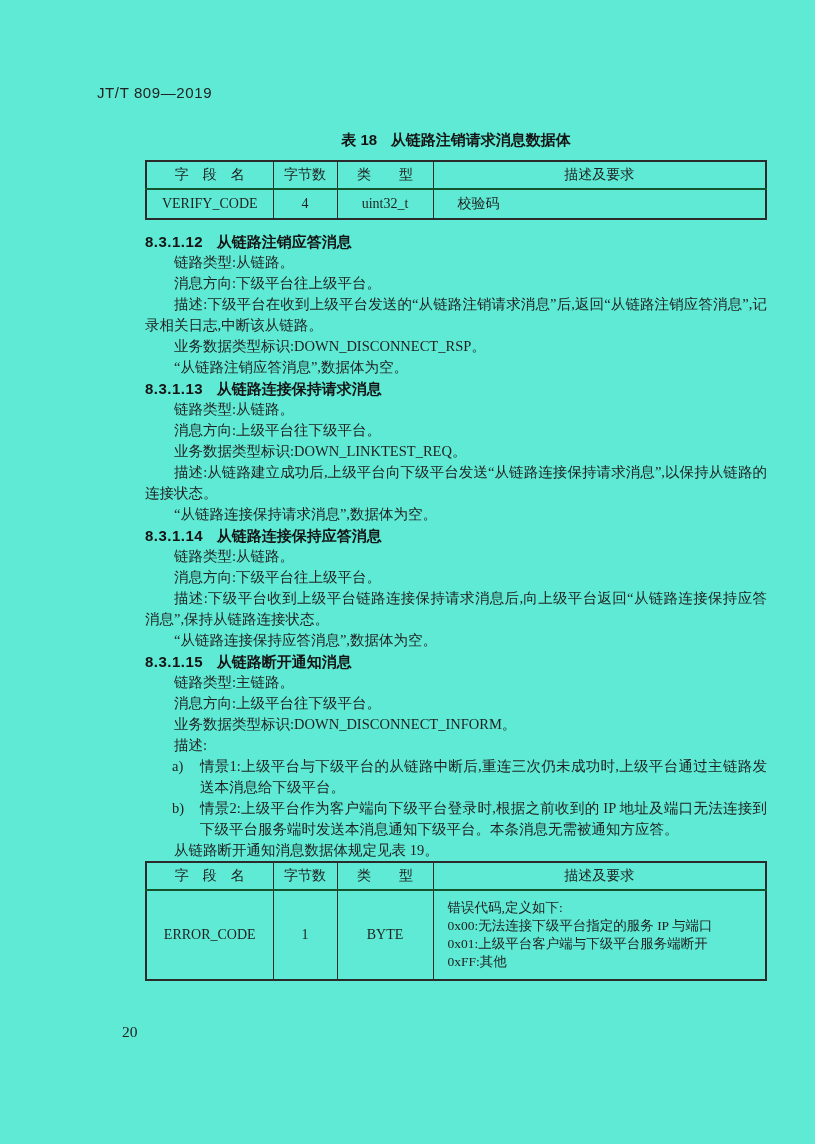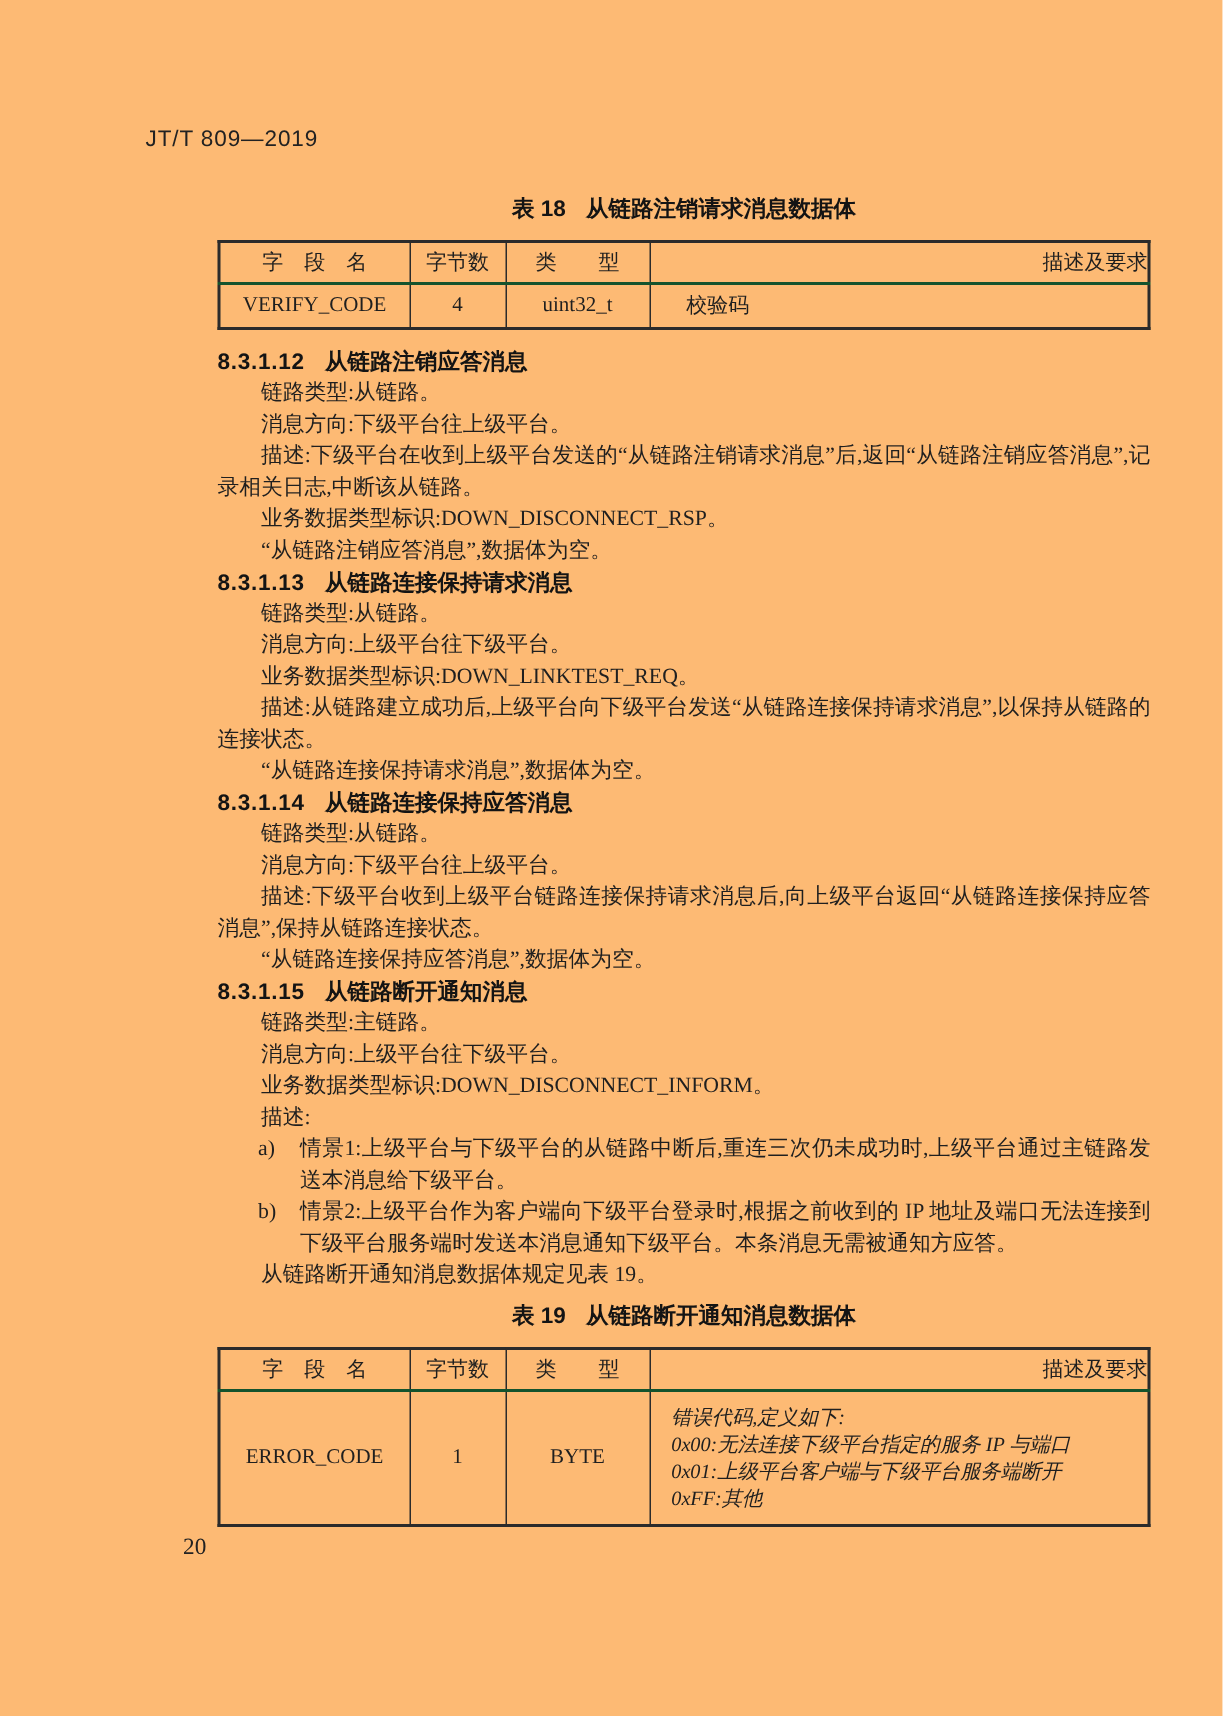--- a/index.html
+++ b/index.html
@@ -1,17 +1,17 @@
 <!DOCTYPE html>
 <html><head>
 <meta charset="utf-8">
 <style>
   html,body{margin:0;padding:0;background:#fff;}
   .page{
-    position:relative;width:815px;height:1144px;background:#fdba74;
+    position:relative;width:815px;height:1144px;background:#5eead4;
     color:#1f1f1f;font-family:"Liberation Serif","DejaVu Serif",serif;
     overflow:hidden;box-sizing:border-box;
   }
   .doc-header{
     position:absolute;left:97px;top:84px;
     font-family:"Liberation Sans","DejaVu Sans",sans-serif;
     font-size:15px;letter-spacing:.6px;color:#222;
   }
   .content{position:absolute;left:97px;top:130px;width:622px;margin-left:48px;}
   .caption{
@@ -23,26 +23,26 @@
   table.std{
     width:100%;border-collapse:collapse;table-layout:fixed;
     border:2px solid #2b2b2b;
   }
   table.std th,table.std td{
     border:1px solid #2b2b2b;font-size:14px;color:#1f1f1f;
     font-weight:normal;padding:0;
   }
   table.std thead th{border-bottom:2px solid #14532d;height:26px;text-align:center;}
   table.std tbody td{height:28px;text-align:center;}
-  table.std td.desc,table.std th.desc{text-align:right;}
+  table.std td.desc,table.std th.desc{text-align:center;}
   table.std tbody td.desc{text-align:left;padding-left:24px;}
   table.std tbody td.desc-multi{
     text-align:left;padding:7px 10px 7px 14px;vertical-align:middle;
   }
-  .desc-line{font-size:13.5px;line-height:18px;font-style:italic;}
+  .desc-line{font-size:13.5px;line-height:18px;}
   #table19 tbody td{height:74px;}
   .sections{margin-top:11px;}
   .sec-heading{
     font-family:"Liberation Sans","DejaVu Sans",sans-serif;
     font-weight:bold;font-size:15px;line-height:21px;color:#141414;margin:0;
   }
   .sec-heading .sec-num{margin-right:.9em;letter-spacing:.5px;}
   p.body{
     margin:0;text-indent:2em;font-size:14.5px;line-height:21px;
     text-align:justify;
@@ -129,23 +129,20 @@
       <p class="body">描述:</p>
       <div class="list-item">
         <span class="marker">a)</span><span>情景1:上级平台与下级平台的从链路中断后,重连三次仍未成功时,上级平台通过主链路发送本消息给下级平台。</span>
       </div>
       <div class="list-item">
         <span class="marker">b)</span><span>情景2:上级平台作为客户端向下级平台登录时,根据之前收到的 IP 地址及端口无法连接到下级平台服务端时发送本消息通知下级平台。本条消息无需被通知方应答。</span>
       </div>
       <p class="body">从链路断开通知消息数据体规定见表 19。</p>
     </div>
 
-    <div class="caption second">
-      <span>表 19</span><span class="cap-title">从链路断开通知消息数据体</span>
-    </div>
 
     <table class="std" id="table19">
       <colgroup>
           <col style="width:127px">
           <col style="width:64px">
           <col style="width:96px">
           <col>
         </colgroup>
       <thead>
         <tr>

